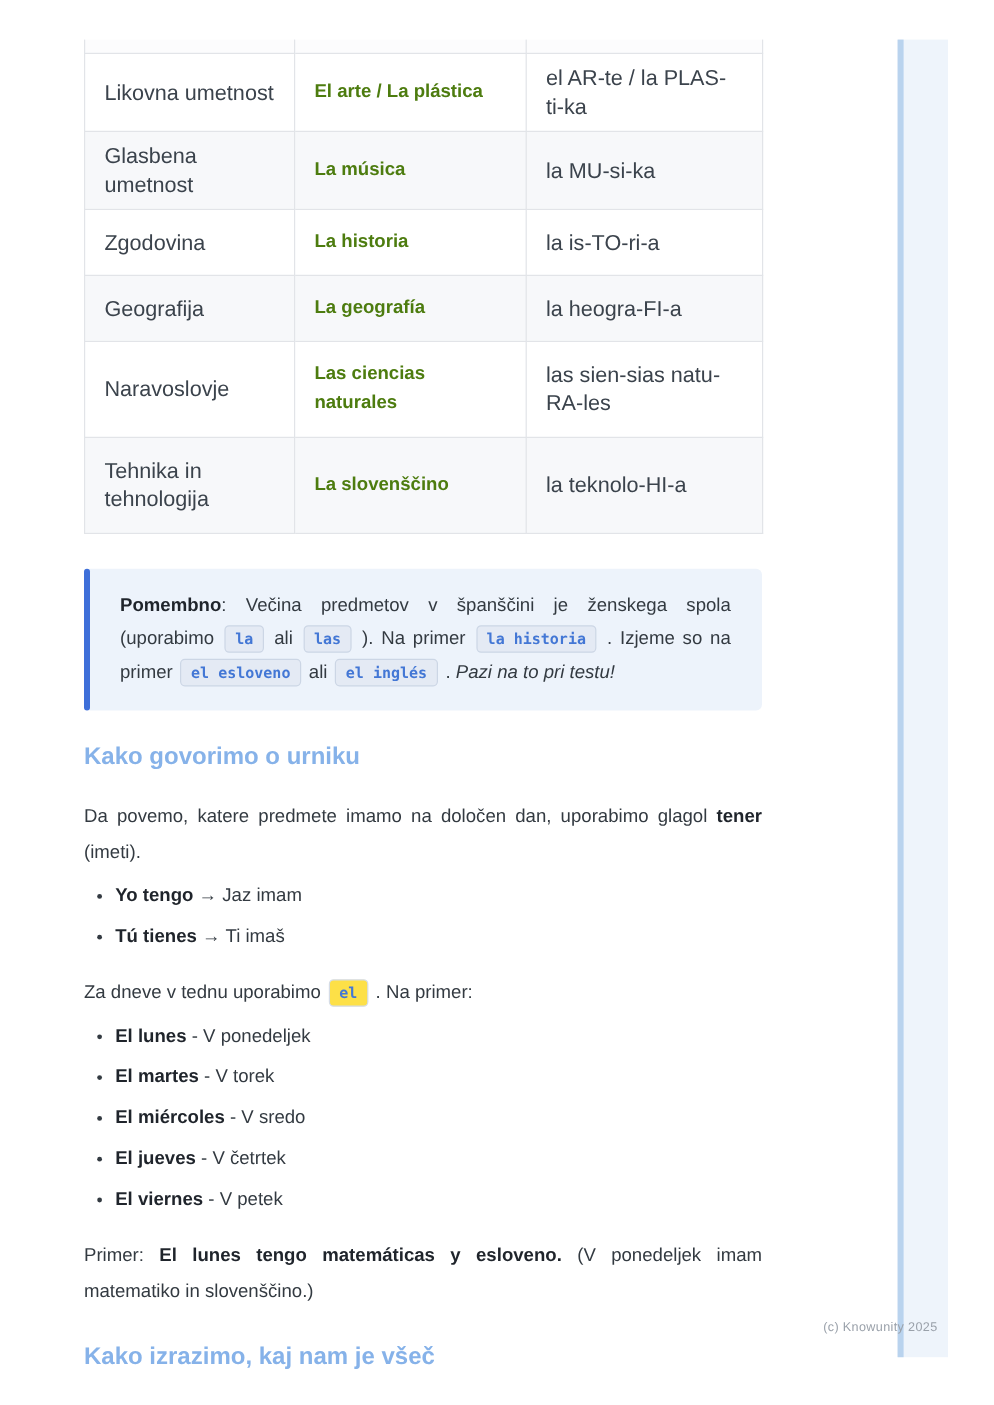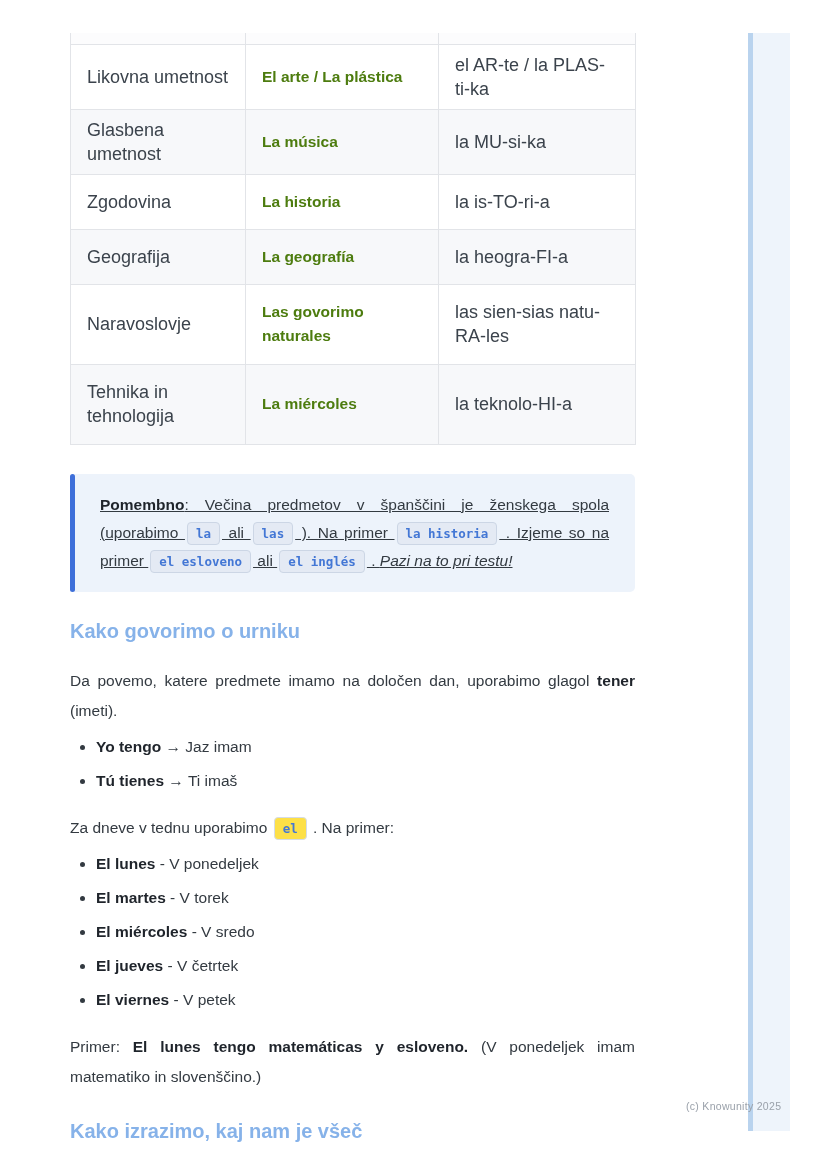--- a/index.html
+++ b/index.html
@@ -56,21 +56,20 @@
     left: 0; top: 0; bottom: 0;
     width: 5px;
     background: #3e6fd9;
     border-radius: 3px;
   }
   .callout p {
     font-size: 15.5px;
     line-height: 28px;
     text-align: justify;
     color: #333a41;
-    text-decoration: underline;
   }
 
   
   h2.sec {
     margin-top: 26px;
     font-size: 20px;
     line-height: 26px;
     font-weight: 700;
     color: #86b2e9;
   }
@@ -163,26 +162,26 @@
       <td class="es">La historia</td>
       <td>la is-TO-ri-a</td>
     </tr>
     <tr class="r-std alt">
       <td>Geografija</td>
       <td class="es">La geografía</td>
       <td>la heogra-FI-a</td>
     </tr>
     <tr class="r-tall">
       <td>Naravoslovje</td>
-      <td class="es">Las govorimo naturales</td>
+      <td class="es">Las ciencias naturales</td>
       <td>las sien-sias natu-RA-les</td>
     </tr>
     <tr class="r-tall alt">
       <td>Tehnika in tehnologija</td>
-      <td class="es">La miércoles</td>
+      <td class="es">La slovenščino</td>
       <td>la teknolo-HI-a</td>
     </tr>
   </tbody>
     </table>
 
   <div class="callout">
     <p><span class="seg-bold">Pomembno</span><span class="seg-normal">: Večina predmetov v španščini je ženskega spola (uporabimo </span><span class="seg-code">la</span><span class="seg-normal"> ali </span><span class="seg-code">las</span><span class="seg-normal"> ). Na primer </span><span class="seg-code">la historia</span><span class="seg-normal"> . Izjeme so na primer </span><span class="seg-code">el esloveno</span><span class="seg-normal"> ali </span><span class="seg-code">el inglés</span><span class="seg-normal"> . </span><span class="seg-italic">Pazi na to pri testu!</span></p>
   </div>
 
   <h2 class="sec">Kako govorimo o urniku</h2>

